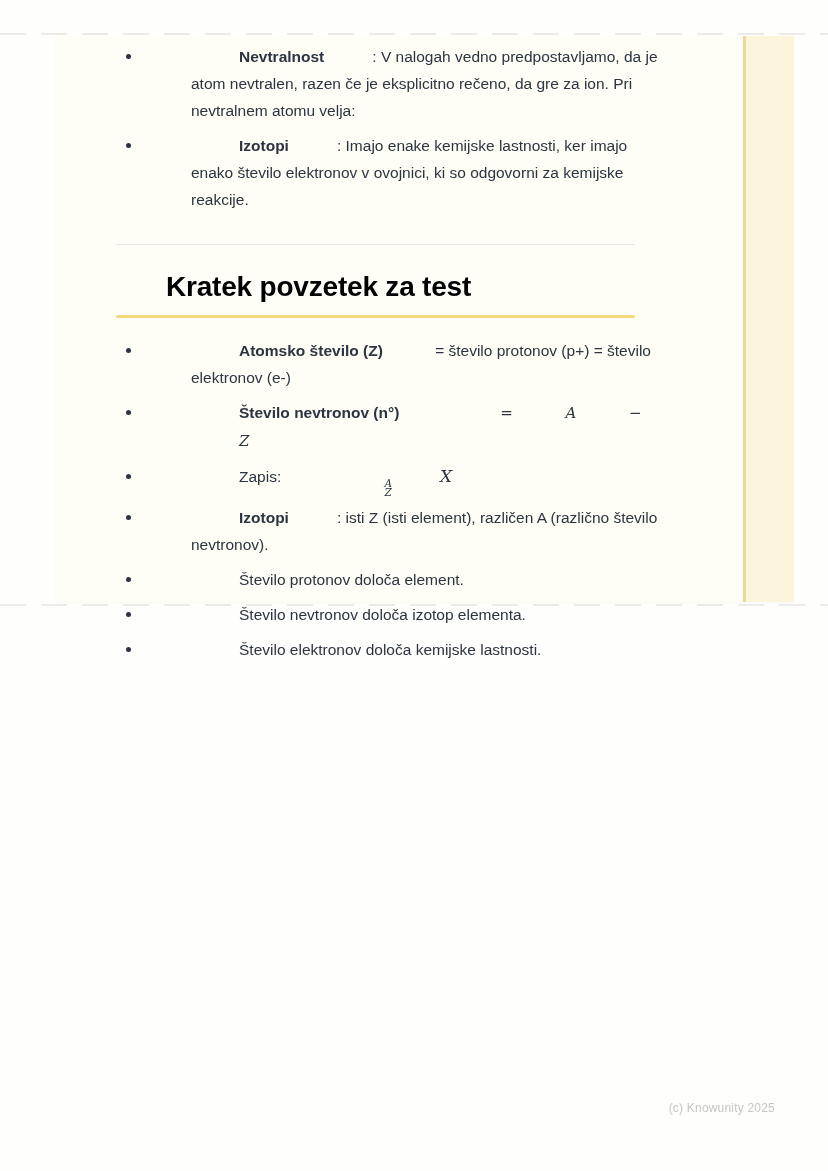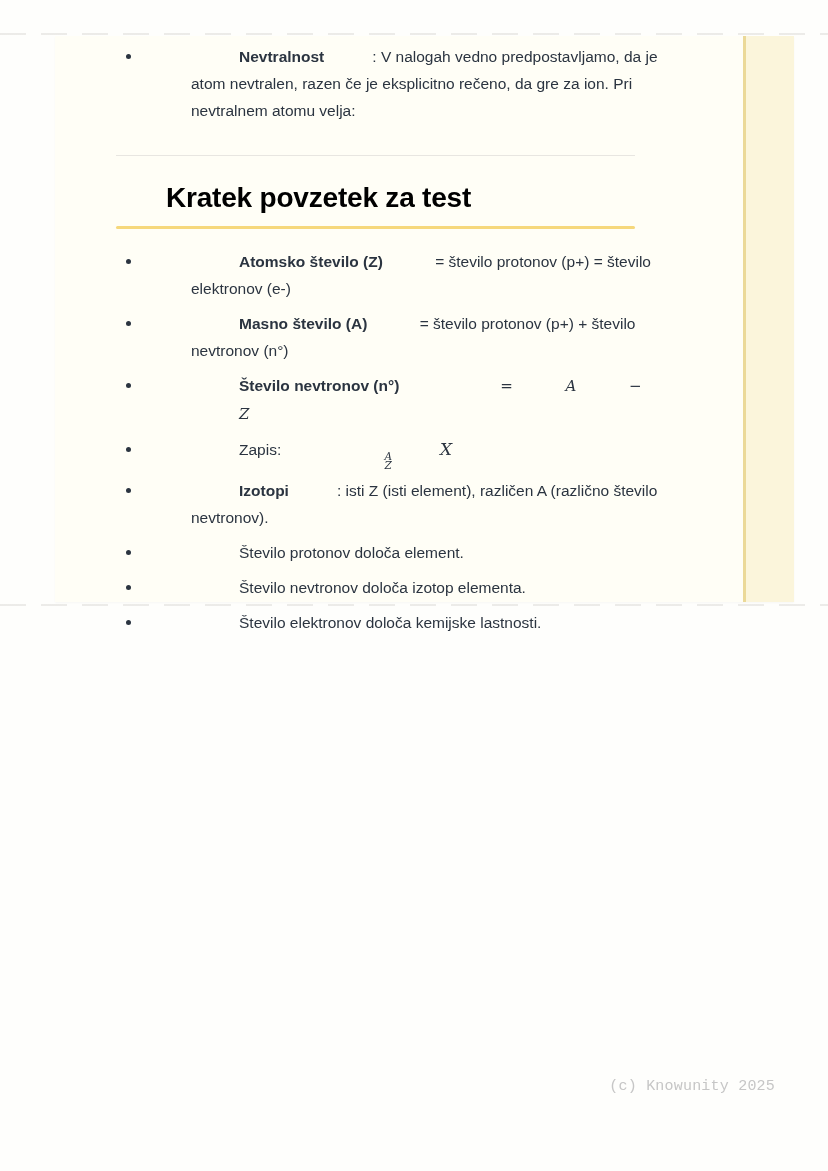--- a/index.html
+++ b/index.html
@@ -104,56 +104,55 @@
     height: 3px;
     background: #F6D87C;
     border-radius: 2px;
     margin: 13px 38px 0 13px;
   }
   ul.notes.summary { margin-top: 19px; }
   ul.notes.summary li { margin-bottom: 7px; }
 
   .footer-copyright {
     position: absolute;
-    top: 1078px; right: 53px;
-    font-size: 15px;
+    top: 1101px; right: 53px;
+    font-size: 12px;
     letter-spacing: 0.2px;
     color: #C6C6C6;
-    font-family: Liberation Mono, monospace;
   }
 </style>
 </head>
 <body>
 
 <div class="viewer">
 
   <div class="page-sep top"></div>
 
   <div class="page">
     <div class="accent-bar"></div>
 
     <div class="content">
 
       <ul class="notes intro">
         <li>
           <span class="b">Nevtralnost</span><span>: V nalogah vedno predpostavljamo, da je atom nevtralen, razen če je eksplicitno rečeno, da gre za ion. Pri nevtralnem atomu velja:</span>
         </li>
+        <li>
+          <span class="b">Izotopi</span><span>: Imajo enake kemijske lastnosti, ker imajo enako število elektronov v ovojnici, ki so odgovorni za kemijske reakcije.</span>
+        </li>
       </ul>
 
       <hr class="divider">
 
       <h2 class="section-heading">Kratek povzetek za test</h2>
       <div class="heading-underline"></div>
 
       <ul class="notes summary">
         <li>
           <span class="b">Atomsko število (Z)</span><span> = število protonov (p+) = število elektronov (e-)</span>
-        </li>
-        <li>
-          <span class="b">Masno število (A)</span><span> = število protonov (p+) + število nevtronov (n°)</span>
         </li>
         <li>
           <span class="b">Število nevtronov (n°)</span><span class="math"><span> = </span><span class="mvar">A</span><span> − </span><span class="mvar">Z</span></span>
         </li>
         <li>
           <span>Zapis: </span><span class="nuclide">
               <span>A</span>
               <span>Z</span>
             </span><span class="nuclide-symbol">X</span>
         </li>

